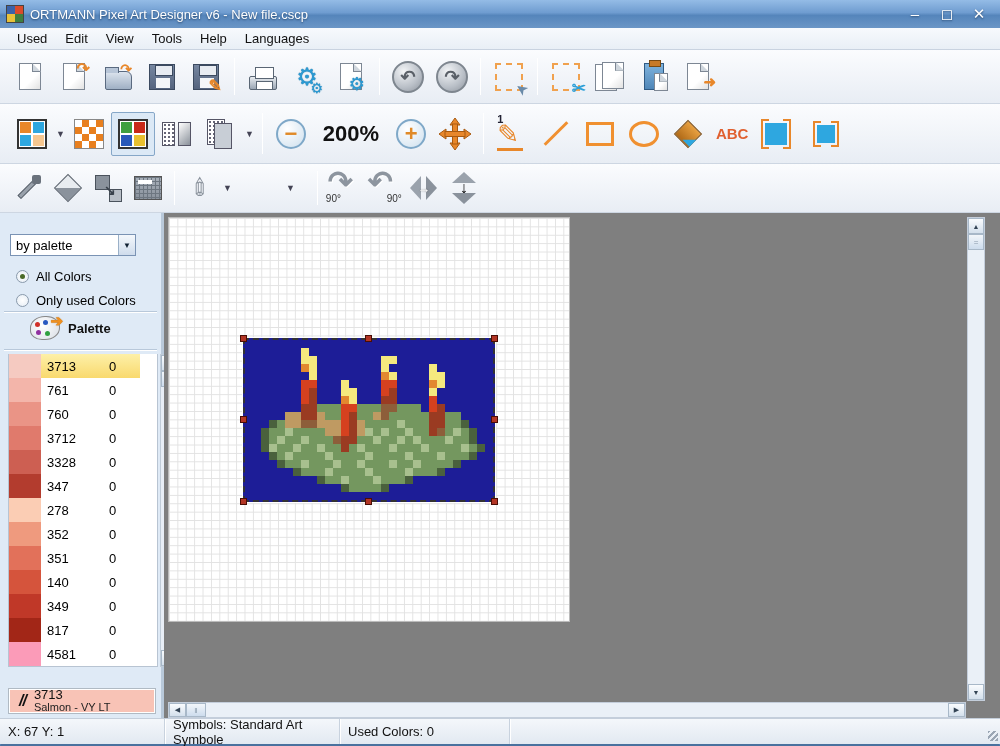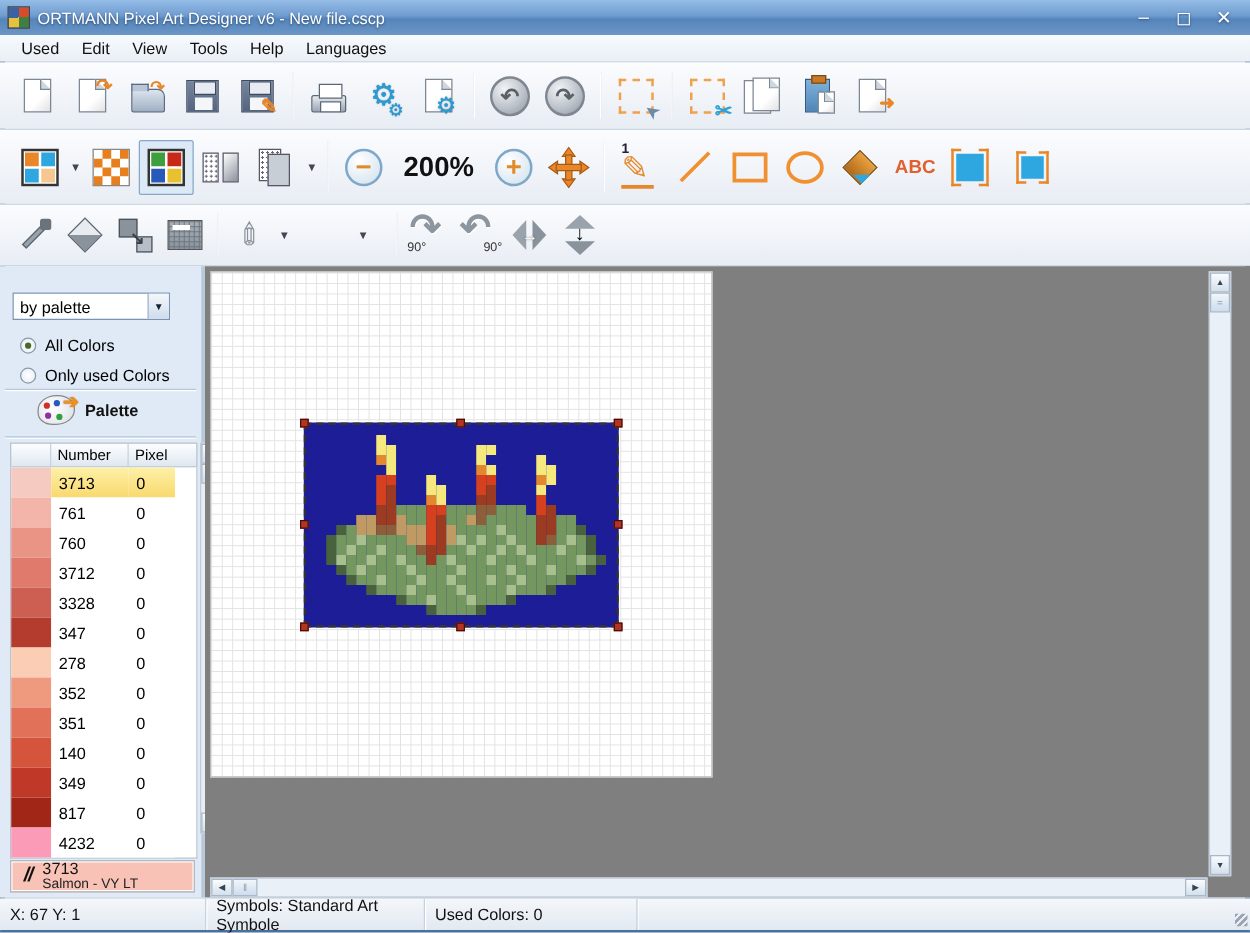--- a/index.html
+++ b/index.html
@@ -442,25 +442,20 @@
             <i style="left:12px;top:3px;background:#2858c0"></i>
           <i style="left:5px;top:13px;background:#9030a0"></i>
             <i style="left:14px;top:14px;background:#30a040"></i>
           <span class="palette-arrow">➔</span>
         </div>
         <span class="palette-lbl">Palette</span>
       </div>
       <div class="side-sep" style="top:136px"></div>
 
       <div class="ptable">
-        <div class="phead">
-          <div class="ph-sw"></div>
-          <div class="ph-num">Number</div>
-          <div class="ph-px">Pixel</div>
-        </div>
         <div class="pbody" id="ptable-body">
             <div class="prow sel">
               <div class="sw" style="background: rgb(245, 202, 193);"></div>
               <div class="num">3713</div>
               <div class="px">0</div>
             </div>
             <div class="prow">
               <div class="sw" style="background: rgb(243, 181, 170);"></div>
               <div class="num">761</div>
               <div class="px">0</div>
@@ -510,21 +505,21 @@
               <div class="num">349</div>
               <div class="px">0</div>
             </div>
             <div class="prow">
               <div class="sw" style="background: rgb(162, 38, 23);"></div>
               <div class="num">817</div>
               <div class="px">0</div>
             </div>
             <div class="prow">
               <div class="sw" style="background: rgb(251, 155, 184);"></div>
-              <div class="num">4232</div>
+              <div class="num">4581</div>
               <div class="px">0</div>
             </div>
           </div>
         <div class="pscroll">
           <div class="sbtn">▲</div>
           <div class="pthumb">=</div>
           <div class="sbtn dn">▼</div>
         </div>
       </div>
 

